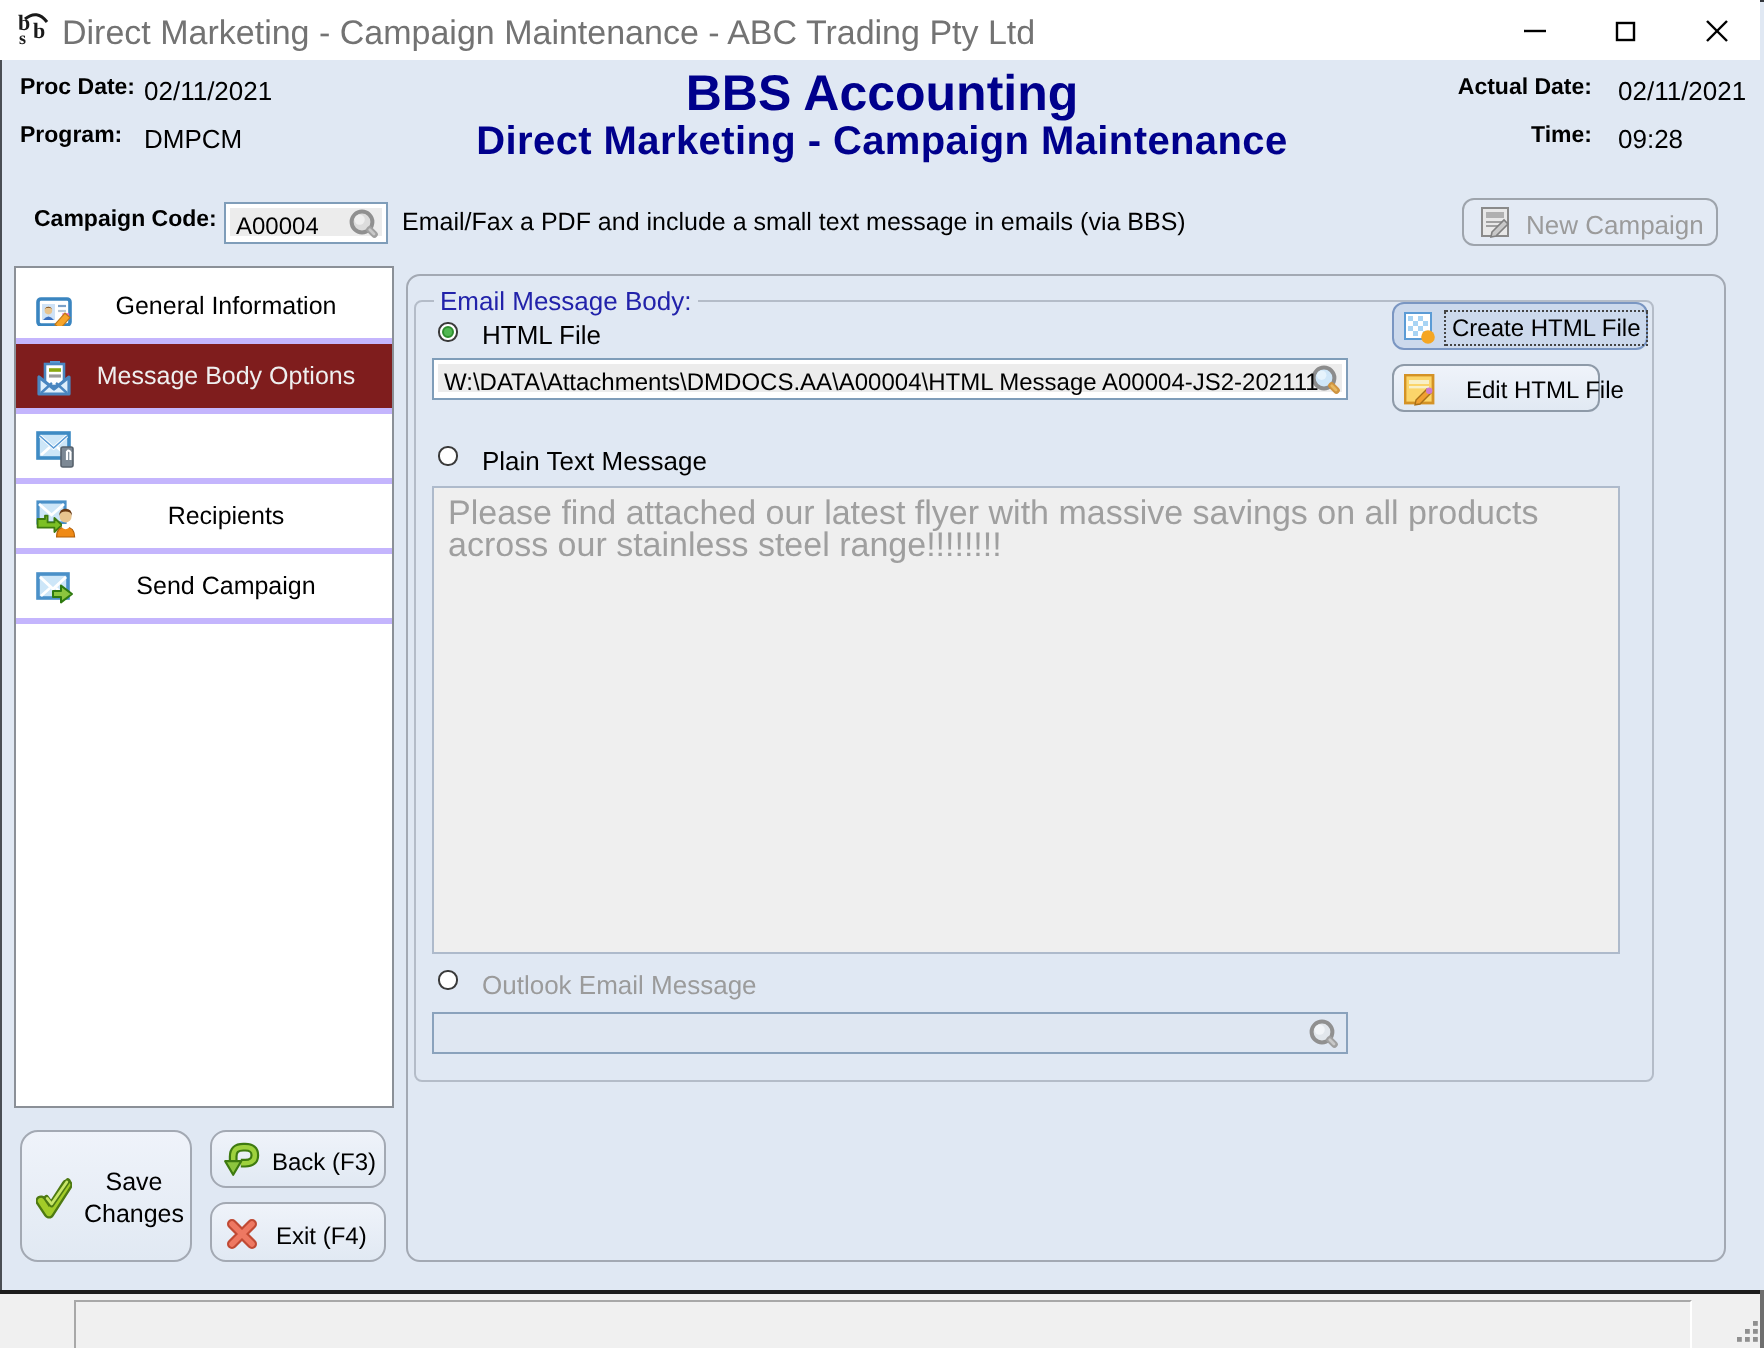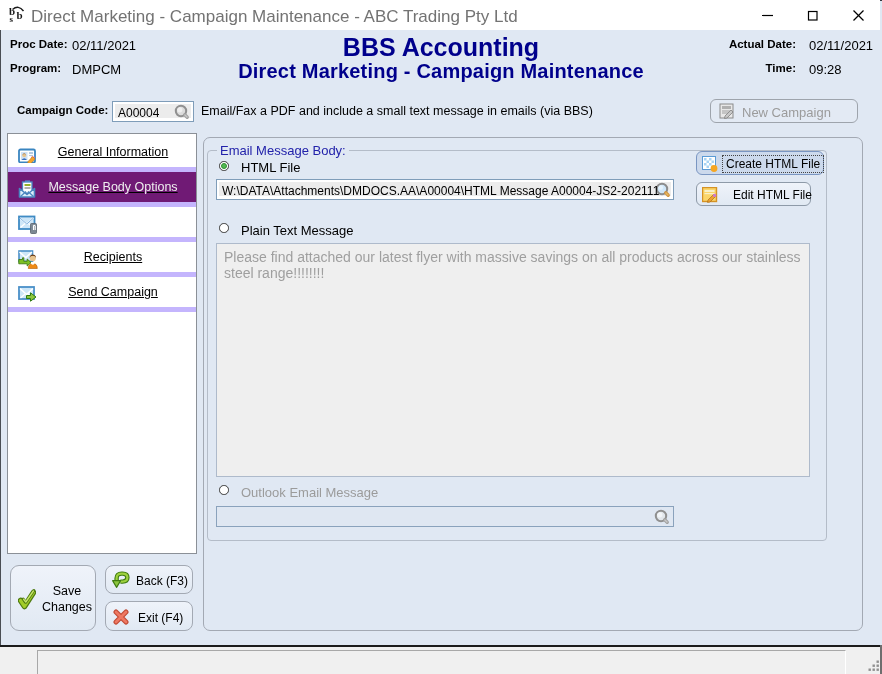--- a/index.html
+++ b/index.html
@@ -21,25 +21,25 @@
   .tb::before { content:""; position:absolute; left:2px; top:2px; right:2px; bottom:3px; background:#ececec; }
   .tb .val { z-index:1; }
   .tb .val { position:absolute; left:5px; top:4px; white-space:nowrap; font-size:12px; overflow:hidden; }
   .mag { position:absolute; }
   
   .btn { position:absolute; border:1px solid #8e9aa8; border-radius:6px;
          background:linear-gradient(#eff3fa, #e1e9f3); }
   
   .sidebar { position:absolute; left:7px; top:133px; width:190px; height:421px;
              background:#fff; border:1px solid #8b9097; padding-top:3px; }
-  .sitem { position:relative; width:100%; height:35px; border-bottom:5px solid #c4b5fd;
-           display:flex; align-items:center;text-decoration:underline; }
+  .sitem { position:relative; width:100%; height:35px; border-bottom:3px solid #c4b5fd;
+           display:flex; align-items:center; }
   .sitem .ic { position:absolute; left:10px; top:8px; }
   .sitem .lbl { flex:1; text-align:center; padding-left:22px; font-size:12.5px; }
-  .sitem.sel { background:#701a75; }
+  .sitem.sel { background:#7f1d1d; }
   .sitem.sel .lbl { color:#efefef; }
   
   .mainpanel { position:absolute; left:203px; top:137px; width:660px; height:494px;
                border:1px solid #a3a9b3; border-radius:7px; }
   fieldset.grp { position:absolute; left:207px; top:143px; width:620px; height:398px;
                  border:1px solid #b4bcc8; border-radius:4px; }
   fieldset.grp legend { color:#2222aa; margin-left:9px; padding:0 3px; font-size:13px;margin-top:18px; }
   .radio { position:absolute; width:9.5px; height:9.5px; border:1.5px solid #3a3a3a; border-radius:50%;
            background:#fff; }
   .radio.on::after { content:""; position:absolute; left:50%; top:50%; transform:translate(-50%,-50%); width:4px; height:4px;
@@ -82,21 +82,21 @@
 <div class="tb" style="left:112px; top:101px; width:82px; height:21px;">
   <div class="val">A00004</div>
   <svg class="mag" style="right:3px; top:2px;" width="16" height="16" viewBox="0 0 16 16">
     <circle cx="7" cy="7" r="5.2" fill="#dcdcdc" stroke="#909090" stroke-width="2"></circle>
     <circle cx="5.8" cy="5.8" r="2.6" fill="#efefef"></circle>
     <path d="M10.8 10.8 L13.2 13.2" stroke="#a0a0a0" stroke-width="3.4" stroke-linecap="round"></path>
     <path d="M10.9 10.9 L13 13" stroke="#c8c8c8" stroke-width="1.4" stroke-linecap="round"></path>
   </svg>
 </div>
 <div class="abs" style="left:201px; top:104px; font-size:12.5px;">Email/Fax a PDF and include a small text message in emails (via BBS)</div>
-<div class="btn" style="left:710px; top:99px; width:148px; height:24px; border-color:#9ea4ac; background:#e3eaf4;">
+<div class="btn" style="left:731px; top:99px; width:128px; height:24px; border-color:#9ea4ac; background:#e3eaf4;">
   <svg class="abs" style="left:8px; top:3px;" width="17" height="17" viewBox="0 0 17 17">
     <rect x="1" y="1" width="13" height="14" fill="#e8e8e8" stroke="#8a8a8a"></rect>
     <rect x="3" y="3" width="9" height="3" fill="#b0b0b0"></rect>
     <line x1="3" y1="8" x2="11" y2="8" stroke="#a0a0a0"></line>
     <line x1="3" y1="10" x2="11" y2="10" stroke="#a0a0a0"></line>
     <path d="M6 13 L12 7 L14 9 L8 15 L5.5 15.5 Z" fill="#c8c8c8" stroke="#808080" stroke-width="0.8"></path>
   </svg>
   <div class="abs gray" style="left:31px; top:5px; white-space:nowrap;">New Campaign</div>
 </div>
 
@@ -187,35 +187,35 @@
         <rect x="9.5" y="4.5" width="2.5" height="2.5"></rect>
       <rect x="2" y="7" width="2.5" height="2.5"></rect>
         <rect x="7" y="7" width="2.5" height="2.5"></rect>
       <rect x="4.5" y="9.5" width="2.5" height="2.5"></rect>
         <rect x="9.5" y="9.5" width="2.5" height="2.5"></rect>
     </g>
     <circle cx="12" cy="12.5" r="3.4" fill="#f5a623"></circle>
   </svg>
   <div class="abs" style="left:25px; top:3px; border:1px dotted #444; padding:1px 3px; font-size:12px; white-space:nowrap;">Create HTML File</div>
 </div>
-<div class="btn" style="left:696px; top:182px; width:115px; height:24px;text-decoration:underline;">
+<div class="btn" style="left:696px; top:182px; width:104px; height:24px;text-decoration:underline;">
   <svg class="abs" style="left:5px; top:4px;" width="16" height="16" viewBox="0 0 16 16">
     <rect x="0.5" y="0.5" width="14" height="14" fill="#fbd56a" stroke="#d49225" stroke-width="1.4"></rect>
     <rect x="2.5" y="3" width="10" height="2" fill="#f8f0c8"></rect>
     <rect x="2.5" y="6" width="10" height="1.2" fill="#f8f0c8"></rect>
     <path d="M6 13 L11.5 7.5 L13.5 9.5 L8 15 L5.5 15.4 Z" fill="#f0a030" stroke="#a87018" stroke-width="0.7"></path>
     <circle cx="12.6" cy="8.4" r="1.6" fill="#cc7ad2"></circle>
   </svg>
   <div class="abs" style="left:36px; top:5px; font-size:12px; white-space:nowrap;">Edit HTML File</div>
 </div>
 
 <div class="radio" style="left:219px; top:223px;"></div>
 <div class="abs" style="left:241px; top:223px;">Plain Text Message</div>
 
-<div class="abs" style="left:216px; top:243px; width:594px; height:234px; background:#efefef; border:1px solid #aebacb; padding:5px 7px; color:#9f9f9f; line-height:16px; font-size:14px;">Please find attached our latest flyer with massive savings on all products across our stainless steel range!!!!!!!!</div>
+<div class="abs" style="left:216px; top:243px; width:594px; height:234px; background:#efefef; border:1px solid #aebacb; padding:5px 7px; color:#9f9f9f; line-height:16px; font-size:17px;">Please find attached our latest flyer with massive savings on all products across our stainless steel range!!!!!!!!</div>
 
 <div class="radio" style="left:219px; top:485px;"></div>
 <div class="abs gray" style="left:241px; top:485px;">Outlook Email Message</div>
 
 <div class="tb flat" style="left:216px; top:506px; width:458px; height:21px; background:#dfe7f2; border-color:#8aa2bc;">
   <svg class="mag" style="right:3px; top:2px;" width="16" height="16" viewBox="0 0 16 16">
     <circle cx="7" cy="7" r="5.2" fill="#e2e7ec" stroke="#909090" stroke-width="2"></circle>
     <circle cx="5.8" cy="5.8" r="2.6" fill="#f2f5f8"></circle>
     <path d="M10.8 10.8 L13.2 13.2" stroke="#a0a0a0" stroke-width="3.4" stroke-linecap="round"></path>
     <path d="M10.9 10.9 L13 13" stroke="#c8c8c8" stroke-width="1.4" stroke-linecap="round"></path>

